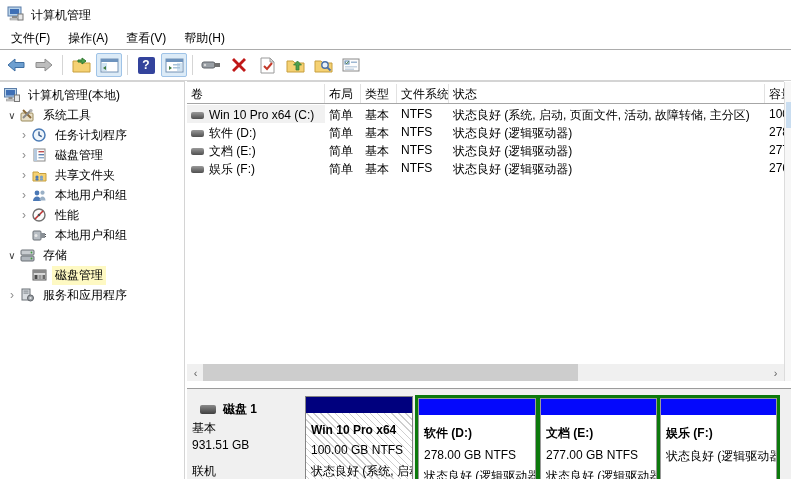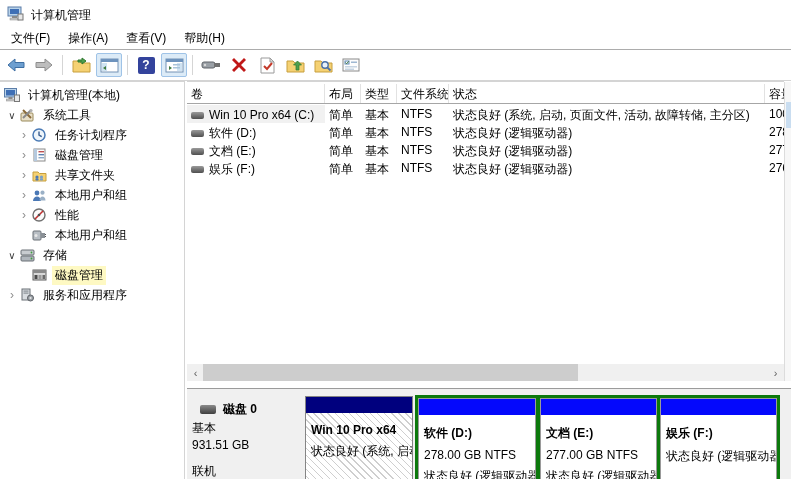--- a/index.html
+++ b/index.html
@@ -413,30 +413,31 @@
 
   <div id="vscroll">
     <div id="vthumb"></div>
   </div>
 
   <div id="bottompane">
 
     <div id="diskinfo">
       <div id="disk-title">
           <span class="disk-glyph"></span>
-          <span>磁盘 0</span>
+          <span>磁盘 1</span>
         </div>
       <div id="disk-type">基本</div>
       <div id="disk-size">931.51 GB</div>
       <div id="disk-status">联机</div>
     </div>
 
     <div class="pcell" id="cpart">
       <div class="pbar" style="background:#00007e;"></div>
       <div class="ptext pname">Win 10 Pro x64</div>
+      <div class="ptext pline">100.00 GB NTFS</div>
       <div class="ptext pline">状态良好 (系统, 启动, 页面文件, 活动, 故障转储, 主分区)</div>
     </div>
 
     <div id="extbox">
       <div class="lcell" id="lc0">
         <div class="pbar" style="background:#0408fc;"></div>
         <div class="ptext pname">软件  (D:)</div>
         <div class="ptext pline">278.00 GB NTFS</div>
         <div class="ptext pline">状态良好 (逻辑驱动器)</div>
       </div>

